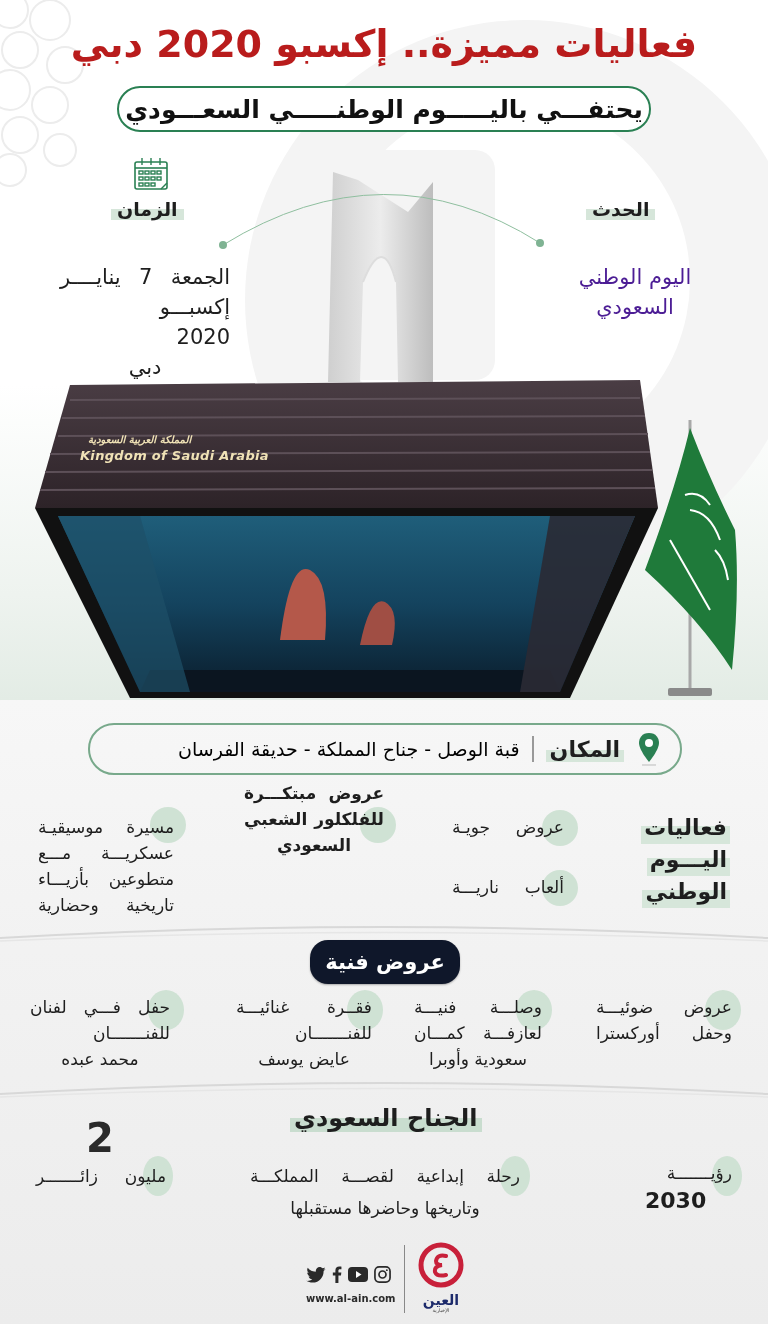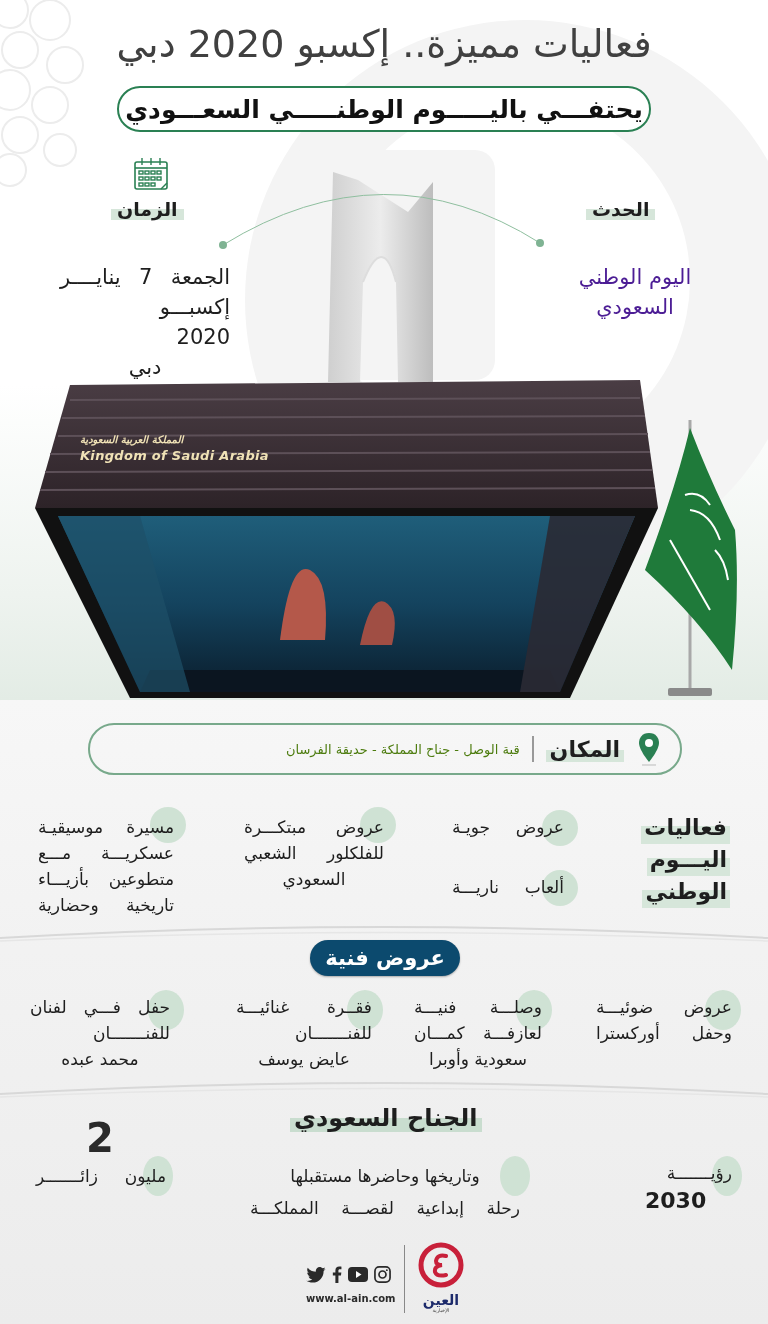--- a/index.html
+++ b/index.html
@@ -8,60 +8,60 @@
 
   .bg-top { position: absolute; left: 0; top: 0; width: 768px; height: 700px;
     background: linear-gradient(180deg, #ffffff 0%, #ffffff 55%, #eef3ef 85%, #e3ece5 100%); }
   .bg-bottom { position: absolute; left: 0; top: 700px; width: 768px; height: 624px;
     background: linear-gradient(180deg, #f7f7f7 0%, #f2f2f2 40%, #ececec 100%); }
   .big-circle { position: absolute; left: 245px; top: 20px; width: 560px; height: 560px; border-radius: 50%; background: #f4f4f4; }
   .big-circle-inner { position: absolute; left: 330px; top: 100px; width: 360px; height: 360px; border-radius: 50%; background: #ffffff; }
   .big-circle-cut { position: absolute; left: 285px; top: 150px; width: 210px; height: 230px; border-radius: 20px; background: #f4f4f4; }
   .pattern { position: absolute; left: -20px; top: -10px; width: 120px; height: 200px; }
 
-  .title { position: absolute; left: 0; width: 768px; top: 22px; text-align: center; font-size: 38px; font-weight: normal; color: #404040; direction: rtl; }
+  .title { position: absolute; left: 0; width: 768px; top: 22px; text-align: center; font-size: 38px; font-weight: bold; color: #b91c1c; direction: rtl; }
   .subtitle-pill { position: absolute; left: 117px; top: 86px; width: 534px; height: 46px; border: 2px solid #2a8053; border-radius: 24px; display: flex; align-items: center; justify-content: center; background: #fff; }
   .subtitle-pill span { font-size: 25px; font-weight: bold; color: #111; letter-spacing: 1px; }
 
   .calendar-icon { position: absolute; left: 133px; top: 157px; width: 38px; height: 34px; }
 
   .heading-hl { position: absolute; font-size: 19px; font-weight: bold; color: #1e1e1e; padding: 0 6px;
     background: linear-gradient(180deg, transparent 48%, #d6e6da 48%); }
   .time-heading { left: 111px; top: 198px; }
   .event-heading { left: 586px; top: 198px; }
   .time-text { position: absolute; left: 60px; top: 262px; width: 170px; text-align: center; font-size: 21px; line-height: 30px; color: #1e1e1e; }
   .event-text { position: absolute; left: 555px; top: 262px; width: 160px; text-align: center; font-size: 21px; line-height: 30px; color: #4c1d95; }
 
   .arc { position: absolute; left: 215px; top: 185px; width: 340px; height: 70px; }
 
   .tower { position: absolute; left: 328px; top: 172px; width: 110px; height: 210px; }
 
   .pavilion { position: absolute; left: 30px; top: 380px; width: 630px; height: 318px; }
   .pav-label { position: absolute; left: 80px; top: 434px; direction: ltr; text-align: left; color: #f0e2b6; font-weight: bold; font-style: italic; }
-  .pav-label .ar { font-size: 10px; direction: rtl; display: block; text-align: left; }
+  .pav-label .ar { font-size: 10px; margin-left: 8px; direction: rtl; display: block; text-align: left; }
   .pav-label .en { font-size: 13px; letter-spacing: 0.3px; }
 
   .flag { position: absolute; left: 640px; top: 420px; width: 110px; height: 280px; }
 
   .place-pill { position: absolute; left: 88px; top: 723px; width: 594px; height: 52px; border: 2px solid #78a98b; border-radius: 28px; display: flex; align-items: center; padding: 0 20px 0 18px; direction: rtl; }
   .pin-icon { width: 22px; height: 34px; margin-left: 14px; }
   .place-label { font-size: 22px; font-weight: bold; color: #1e1e1e; padding: 0 4px; background: linear-gradient(180deg, transparent 50%, #d6e6da 50%); }
   .place-sep { width: 2px; height: 26px; background: #999; margin: 0 12px; }
-  .place-value { font-size: 13px; color: #4d7c0f; }
+  .place-value { font-size: 19px; color: #000000; }
 
   .dot { position: absolute; width: 36px; height: 36px; border-radius: 50%; background: #cfe2d4; }
   .item-text { position: absolute; font-size: 17px; line-height: 26px; color: #1e1e1e; text-align: justify; text-align-last: justify; direction: rtl; }
   .item-text.center { text-align: center; text-align-last: center; }
 
   .nat-heading { position: absolute; left: 630px; top: 812px; width: 100px; font-size: 22px; font-weight: bold; line-height: 32px; color: #1e1e1e; text-align: right; }
   .nat-heading span { display: inline-block; padding: 0 3px; background: linear-gradient(180deg, transparent 45%, #d6e6da 45%); }
 
   .divider { position: absolute; left: 0; width: 768px; height: 20px; }
 
-  .arts-pill { position: absolute; left: 310px; top: 940px; width: 150px; height: 36px; border-radius: 18px; background: #0c4a6e; color: #fff; font-size: 21px; font-weight: bold; display: flex; align-items: center; justify-content: center; box-shadow: 0 1px 2px rgba(0,0,0,0.3); }
+  .arts-pill { position: absolute; left: 310px; top: 940px; width: 150px; height: 44px; border-radius: 18px; background: #0f172a; color: #fff; font-size: 21px; font-weight: bold; display: flex; align-items: center; justify-content: center; box-shadow: 0 1px 2px rgba(0,0,0,0.3); }
 
   .pav-heading { position: absolute; left: 290px; top: 1104px; font-size: 24px; font-weight: bold; color: #1e1e1e; padding: 0 4px; background: linear-gradient(180deg, transparent 50%, #c9ddcf 50%); }
   .big-two { position: absolute; left: 80px; top: 1115px; font-size: 40px; font-weight: bold; color: #2a2a2a; width: 40px; text-align: center; direction: ltr; }
   .year-2030 { position: absolute; left: 645px; top: 1188px; font-size: 22px; font-weight: bold; color: #1e1e1e; direction: ltr; }
 
   .footer-sep { position: absolute; left: 404px; top: 1245px; width: 1px; height: 68px; background: #888; }
   .social-row { position: absolute; left: 306px; top: 1266px; display: flex; gap: 6px; direction: ltr; align-items: center; }
   .social-row svg { display: block; }
   .site-url { position: absolute; left: 306px; top: 1293px; font-size: 10px; font-weight: bold; color: #2a2a2a; direction: ltr; }
   .logo { position: absolute; left: 415px; top: 1242px; width: 52px; height: 70px; }
@@ -211,21 +211,21 @@
 <div class="item-text" style="left:452px;top:814px;width:112px;">
   <div>عروض جويـة</div>
 </div>
 
 <div class="dot" style="left:542px;top:870px;"></div>
 <div class="item-text" style="left:452px;top:874px;width:112px;">
   <div>ألعاب ناريـــة</div>
 </div>
 
 <div class="dot" style="left:360px;top:807px;"></div>
-<div class="item-text" style="left:244px;top:814px;width:140px;">
+<div class="item-text" style="left:244px;top:780px;width:140px;font-weight:bold;">
   <div>عروض مبتكـــرة</div>
   <div>للفلكلور الشعبي</div>
   <div style="text-align:center;text-align-last:center;">السعودي</div>
 </div>
 
 <div class="dot" style="left:150px;top:807px;"></div>
 <div class="item-text" style="left:38px;top:814px;width:136px;">
   <div>مسيرة موسيقيـة</div>
   <div>عسكريـــة مـــع</div>
   <div>متطوعين بأزيـــاء</div>
@@ -274,22 +274,22 @@
 <div class="pav-heading">الجناح السعودي</div>
 
 <div class="dot" style="left:712px;top:1156px;width:30px;height:40px;"></div>
 <div class="item-text" style="left:632px;top:1160px;width:100px;">
   <div>رؤيـــــــة</div>
 </div>
 <div class="year-2030">2030</div>
 
 <div class="dot" style="left:500px;top:1156px;width:30px;height:40px;"></div>
 <div class="item-text center" style="left:250px;top:1160px;width:270px;line-height:32px;">
+  <div style="text-align:justify;text-align-last:justify;">رحلة إبداعية لقصـــة المملكـــة</div>
   <div>وتاريخها وحاضرها مستقبلها</div>
-  <div style="text-align:justify;text-align-last:justify;">رحلة إبداعية لقصـــة المملكـــة</div>
 </div>
 
 <div class="big-two">2</div>
 <div class="dot" style="left:143px;top:1156px;width:30px;height:40px;"></div>
 <div class="item-text" style="left:36px;top:1160px;width:130px;line-height:32px;">
   <div>مليون زائـــــــر</div>
 </div>
 
 <div class="social-row">
   <svg width="20" height="16" viewBox="0 0 24 20">

